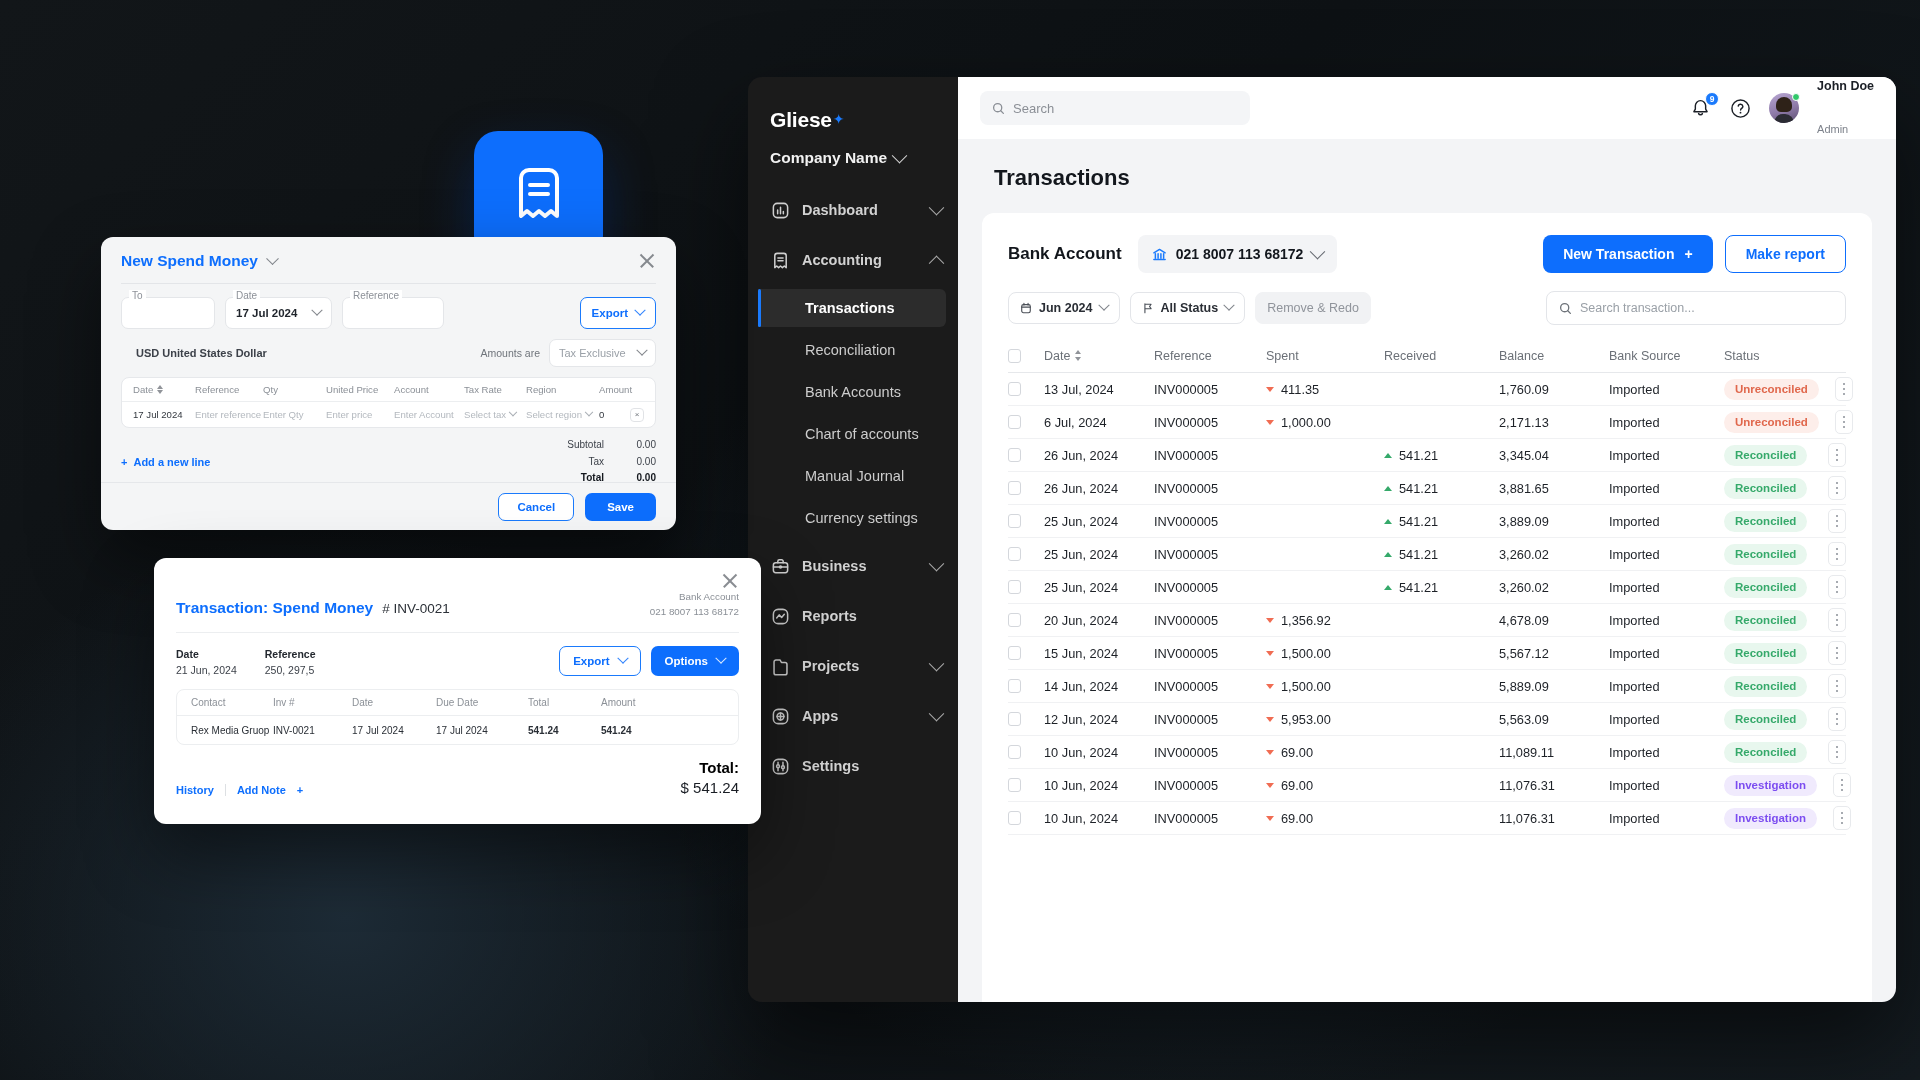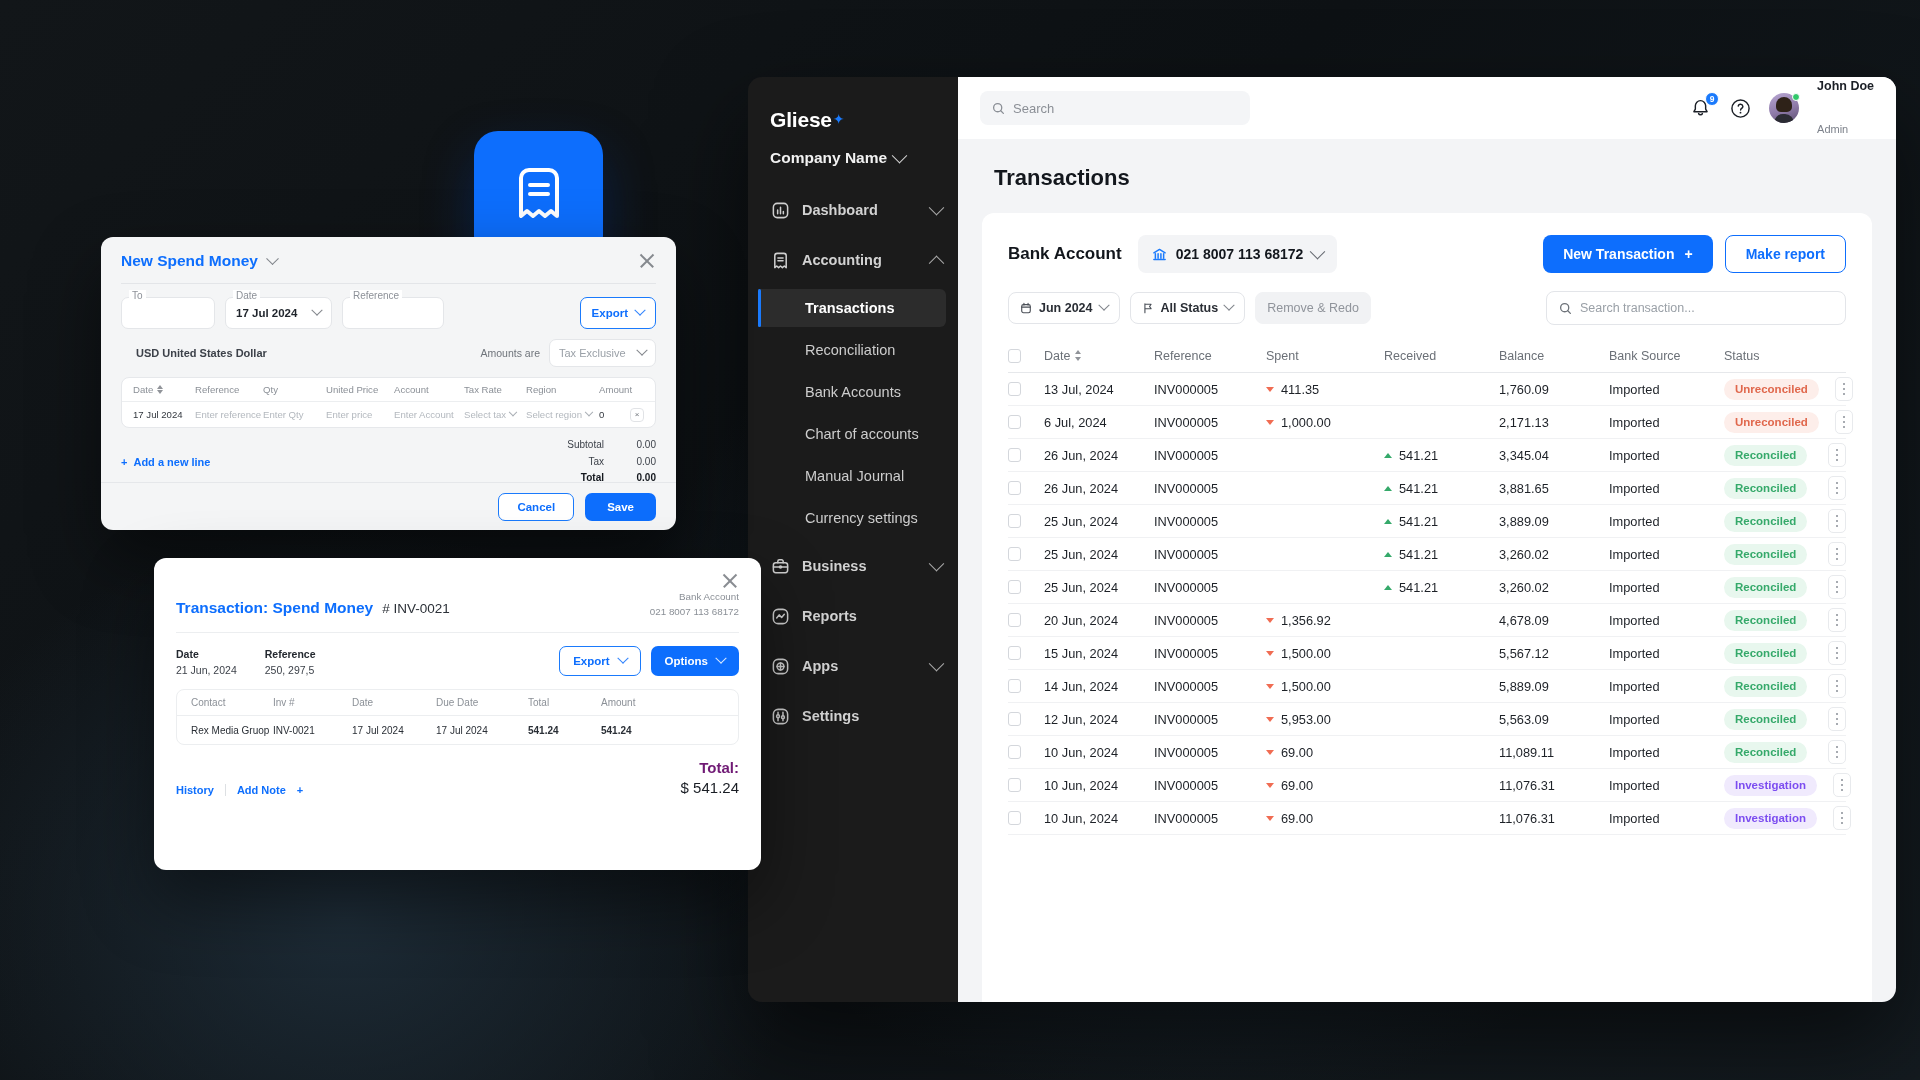--- a/index.html
+++ b/index.html
@@ -345,21 +345,21 @@
     display:flex; align-items:center; justify-content:flex-end; gap:11px; padding-right: 20px;
   }
   .btn-cancel { height:28px;border:1.3px solid #1a7afc;border-radius:7px;background:#fff;color:#0d6efd;
     font-size:11.5px;font-weight:700;padding:0 18px;display:flex;align-items:center;cursor:pointer;}
   .btn-save { height:28px;border-radius:7px;background:#0d6efd;color:#fff;
     font-size:11.5px;font-weight:700;padding:0 22px;display:flex;align-items:center;cursor:pointer;}
 
   
   .modal2 {
     position: absolute; left: 154px; top: 558px;
-    width: 607px; height: 312px;
+    width: 607px; height: 266px;
     background: #fff; border-radius: 12px;
     box-shadow: 0 30px 70px rgba(0,0,0,.45);
     padding: 14px 22px 0 22px;
   }
   .m2-xrow { display:flex; }
   .m2-titlerow { display:flex; align-items:flex-start; margin-top: 9px; }
   .m2-title { color:#0d6efd; font-size:15.5px; font-weight:700; }
   .m2-num { color:#2c3138; font-size:13.5px; margin-left:9px; margin-top:2px; }
   .m2-ba { margin-left:auto; text-align:right; font-size: 9.8px; color:#8a8f96; line-height:1.55; margin-top:-10px;}
   .m2-divider { height:1px; background:#eceef0; margin: 13px 0 0 0; }
@@ -375,21 +375,21 @@
   .m2-th, .m2-tr { display:flex; align-items:center; height: 26px; padding: 0 14px; font-size: 10px; }
   .m2-th { color:#8b9097; border-bottom:1px solid #eceef0; }
   .m2-tr { color:#2a2f36; height: 28px; }
   .n1 { flex: 0 0 82px; } .n2 { flex: 0 0 79px; } .n3 { flex: 0 0 84px; }
   .n4 { flex: 0 0 92px; } .n5 { flex: 0 0 73px; } .n6 { flex: 1 1 auto; }
   .m2-tr .bold { font-weight:700; }
   .m2-bottom { display:flex; align-items:flex-end; margin-top: 14px; }
   .m2-links { display:flex; align-items:center; gap: 11px; font-size:11px; font-weight:700; color:#0d6efd; }
   .m2-links .sep { width:1px;height:12px;background:#dde0e3; }
   .m2-total { margin-left:auto; text-align:right; }
-  .m2-total .tl { font-size: 15px; font-weight:700; color:#701a75; }
+  .m2-total .tl { font-size: 15px; font-weight:700; color:#000000; }
   .m2-total .tv { font-size: 15px; color:#1a1e25; margin-top: 3px; }
   .ic-line { stroke: currentColor; fill: none; stroke-width: 1.6; stroke-linecap: round; stroke-linejoin: round; }
 </style>
 </head>
 <body>
 
 <div class="float-icon">
   <svg width="56" height="60" viewBox="0 0 56 60">
     <path class="ic-line" style="stroke:#fff;stroke-width:4" d="M10 12 a8 8 0 0 1 8 -8 h20 a8 8 0 0 1 8 8 v38 l-6 -5 -6 5 -6 -5 -6 5 -6 -5 -6 5z"></path>
     <path class="ic-line" style="stroke:#fff;stroke-width:4" d="M19 19 h18 M19 28 h18"></path>
@@ -468,20 +468,29 @@
       <div class="nav-item">
         <span class="ic">
           <svg width="19" height="19" viewBox="0 0 20 20" style="color:#cfcfcf">
             <rect class="ic-line" x="2.5" y="2.5" width="15" height="15" rx="5"></rect>
             <path class="ic-line" d="M6 11.5 L8.6 8.3 L11.2 11 L14 7.6"></path>
           </svg>
         </span>
         <span class="lbl">Reports</span>
       </div>
 
+      <div class="nav-item">
+        <span class="ic">
+          <svg width="19" height="19" viewBox="0 0 20 20" style="color:#cfcfcf">
+            <path class="ic-line" d="M3.2 16.8 V5.2 a2 2 0 0 1 2 -2 h4.4 l1.4 2.6 h3.8 a2 2 0 0 1 2 2 v9 a2 2 0 0 1 -2 2 H5.2 a2 2 0 0 1 -2 -2z"></path>
+          </svg>
+        </span>
+        <span class="lbl">Projects</span>
+        <span class="chev tail"></span>
+      </div>
 
       <div class="nav-item">
         <span class="ic">
           <svg width="19" height="19" viewBox="0 0 20 20" style="color:#cfcfcf">
             <rect class="ic-line" x="2.5" y="2.5" width="15" height="15" rx="5"></rect>
             <circle class="ic-line" cx="10" cy="10" r="3.6"></circle>
             <path class="ic-line" d="M10 6.4 V13.6 M6.4 10 H13.6"></path>
           </svg>
         </span>
         <span class="lbl">Apps</span>

